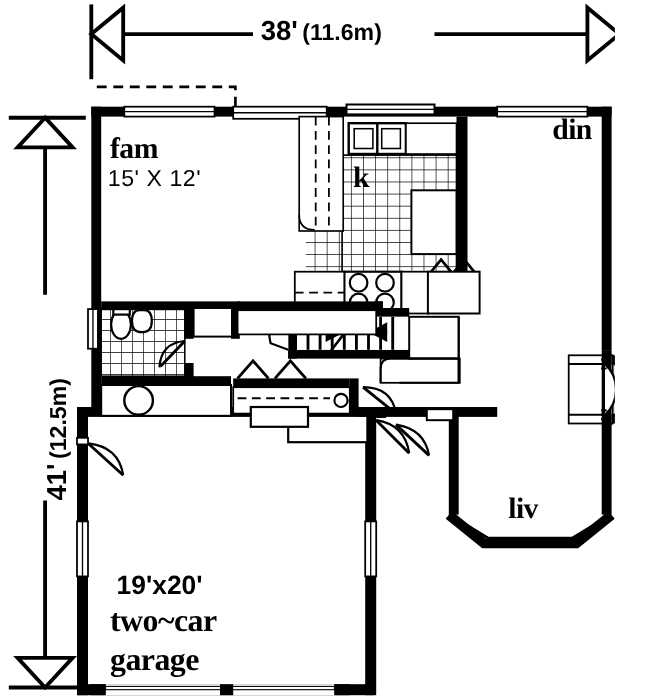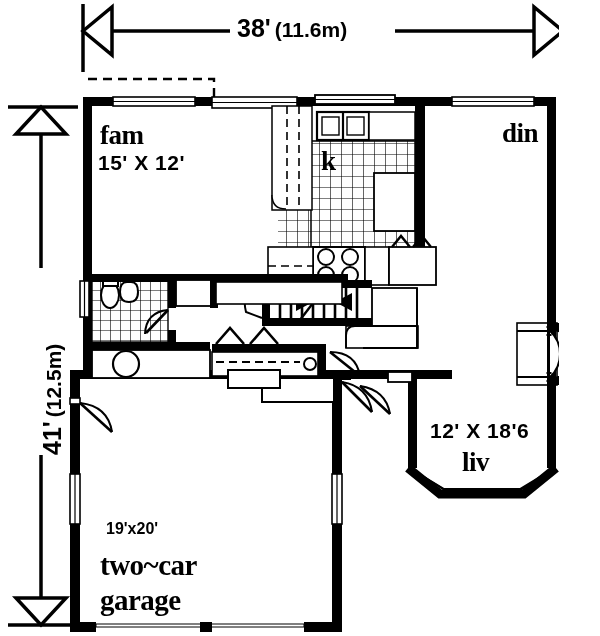--- a/index.html
+++ b/index.html
@@ -33,21 +33,21 @@
     user-select: none;
   }
   .room-name {
     font-family: Liberation Serif, serif;
     font-weight: bold;
     font-size: 27px;
     letter-spacing: -0.5px;
   }
   .room-dims {
     font-family: "Liberation Sans", sans-serif;
-    font-weight: bold;
+    font-weight: normal;
     font-size: 21px;
     letter-spacing: 0.5px;
   }
   .kitchen-letter {
     font-family: "Liberation Serif", serif;
     font-weight: bold;
     font-size: 27px;
   }
   .dim-text {
     font-family: "Liberation Sans", sans-serif;
@@ -59,21 +59,21 @@
     font-weight: bold;
     font-size: 21px;
   }
   .vert-dim {
     transform-origin: left top;
     transform: rotate(-90deg);
   }
   .garage-dims {
     font-family: "Liberation Sans", sans-serif;
     font-weight: bold;
-    font-size: 16px;
+    font-size: 24px;
   }
   .garage-name {
     font-family: "Liberation Serif", serif;
     font-weight: bold;
     font-size: 29px;
     letter-spacing: -0.5px;
   }
 </style>
 </head>
 <body>
@@ -348,22 +348,21 @@
 
   <div class="lbl dim-text vert-dim" style="left:40px; top:455px;">
     <span>41'</span><span class="unit" style="margin-left:4px;">(12.5m)</span>
   </div>
 
   <div class="lbl room-name" style="left:100px; top:122px;">fam</div>
   <div class="lbl room-dims" style="left:98px; top:152px;">15' X 12'</div>
 
   <div class="lbl kitchen-letter" style="left:321px; top:148px;">k</div>
 
-  <div class="lbl room-name" style="left:502px; top:120px;">din</div>
-
-  <div class="lbl room-dims" style="left:430px; top:420px;">12' X 18'6</div>
+  <div class="lbl room-name" style="left:502px; top:104px;">din</div>
+
   <div class="lbl room-name" style="left:462px; top:449px;text-align:right;">liv</div>
 
   <div class="lbl garage-dims" style="left:106px; top:521px;">19'x20'</div>
   <div class="lbl garage-name" style="left:100px; top:551px;">two~car</div>
   <div class="lbl garage-name" style="left:100px; top:586px;">garage</div>
 
 </div>
 
 </body></html>

